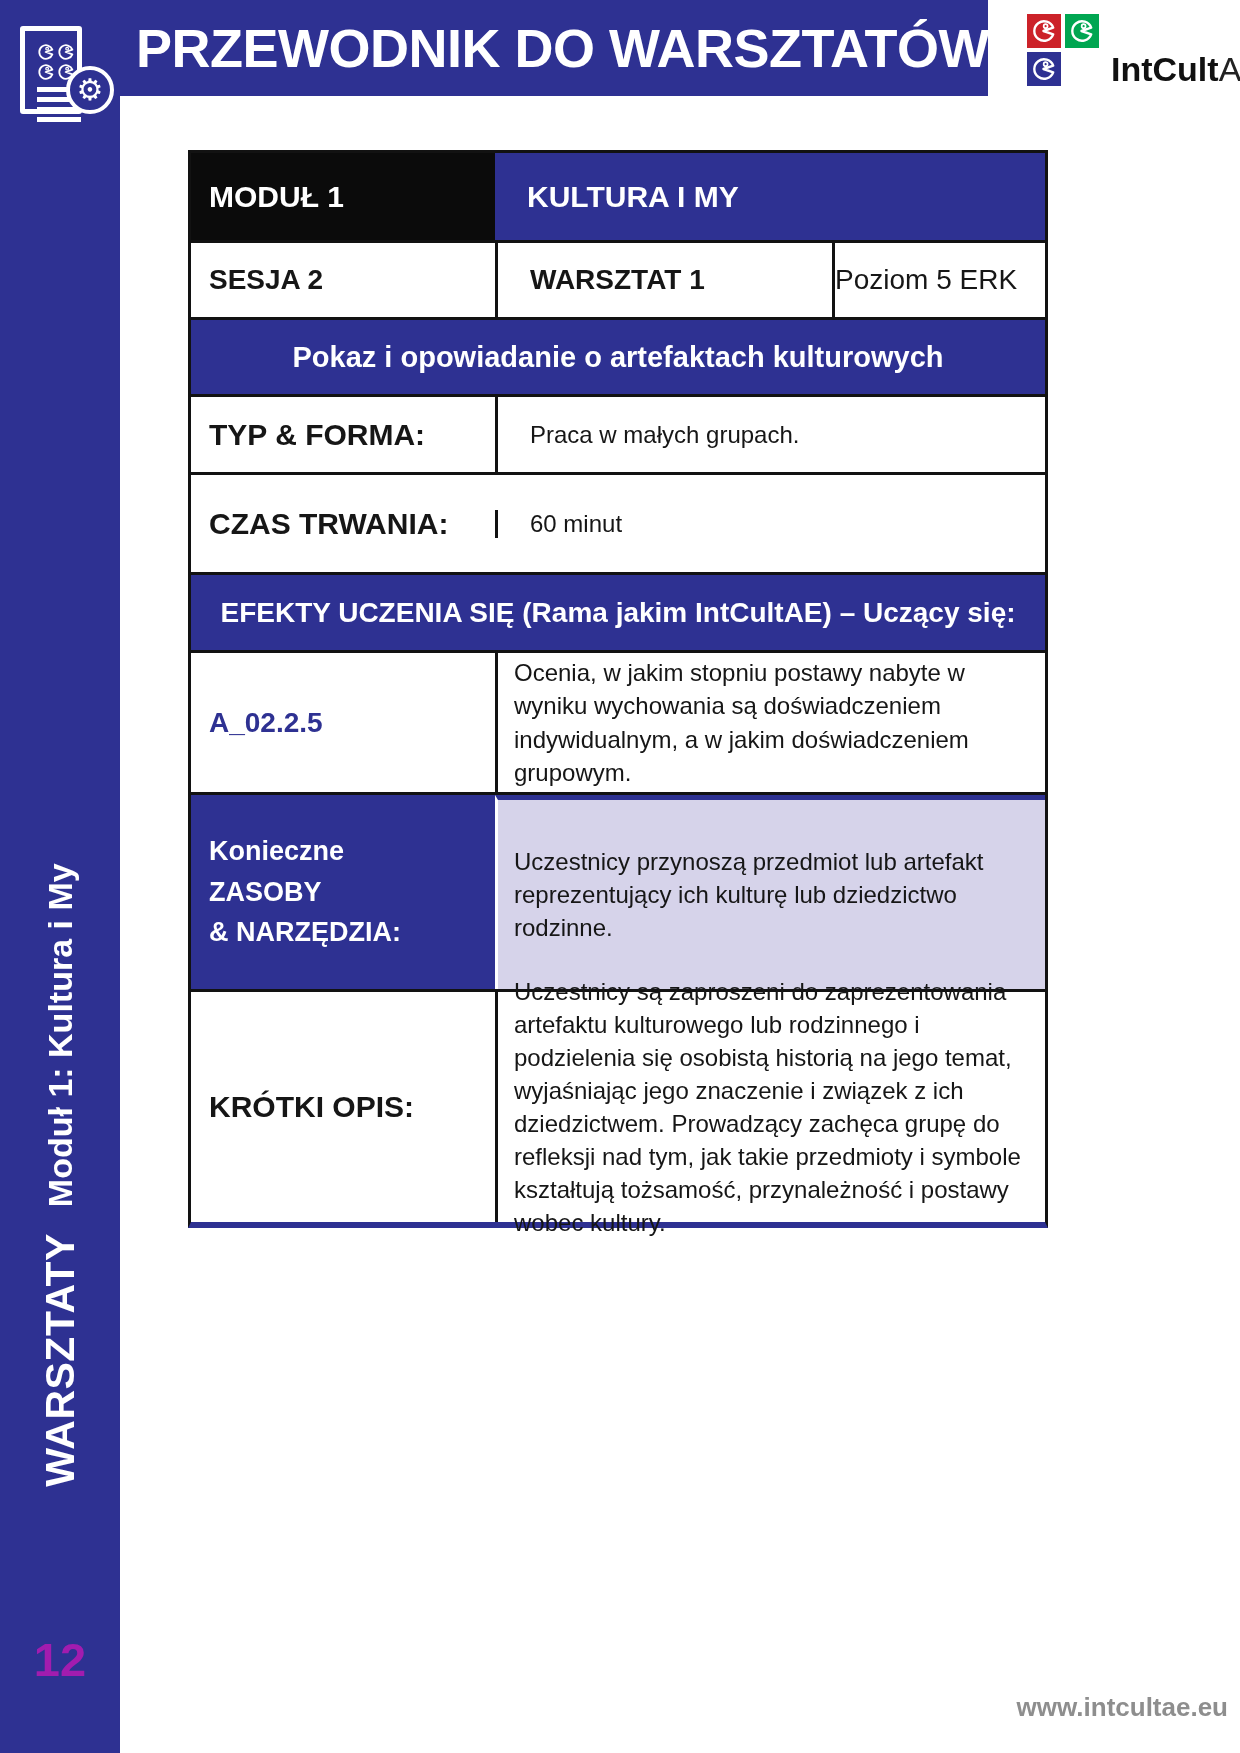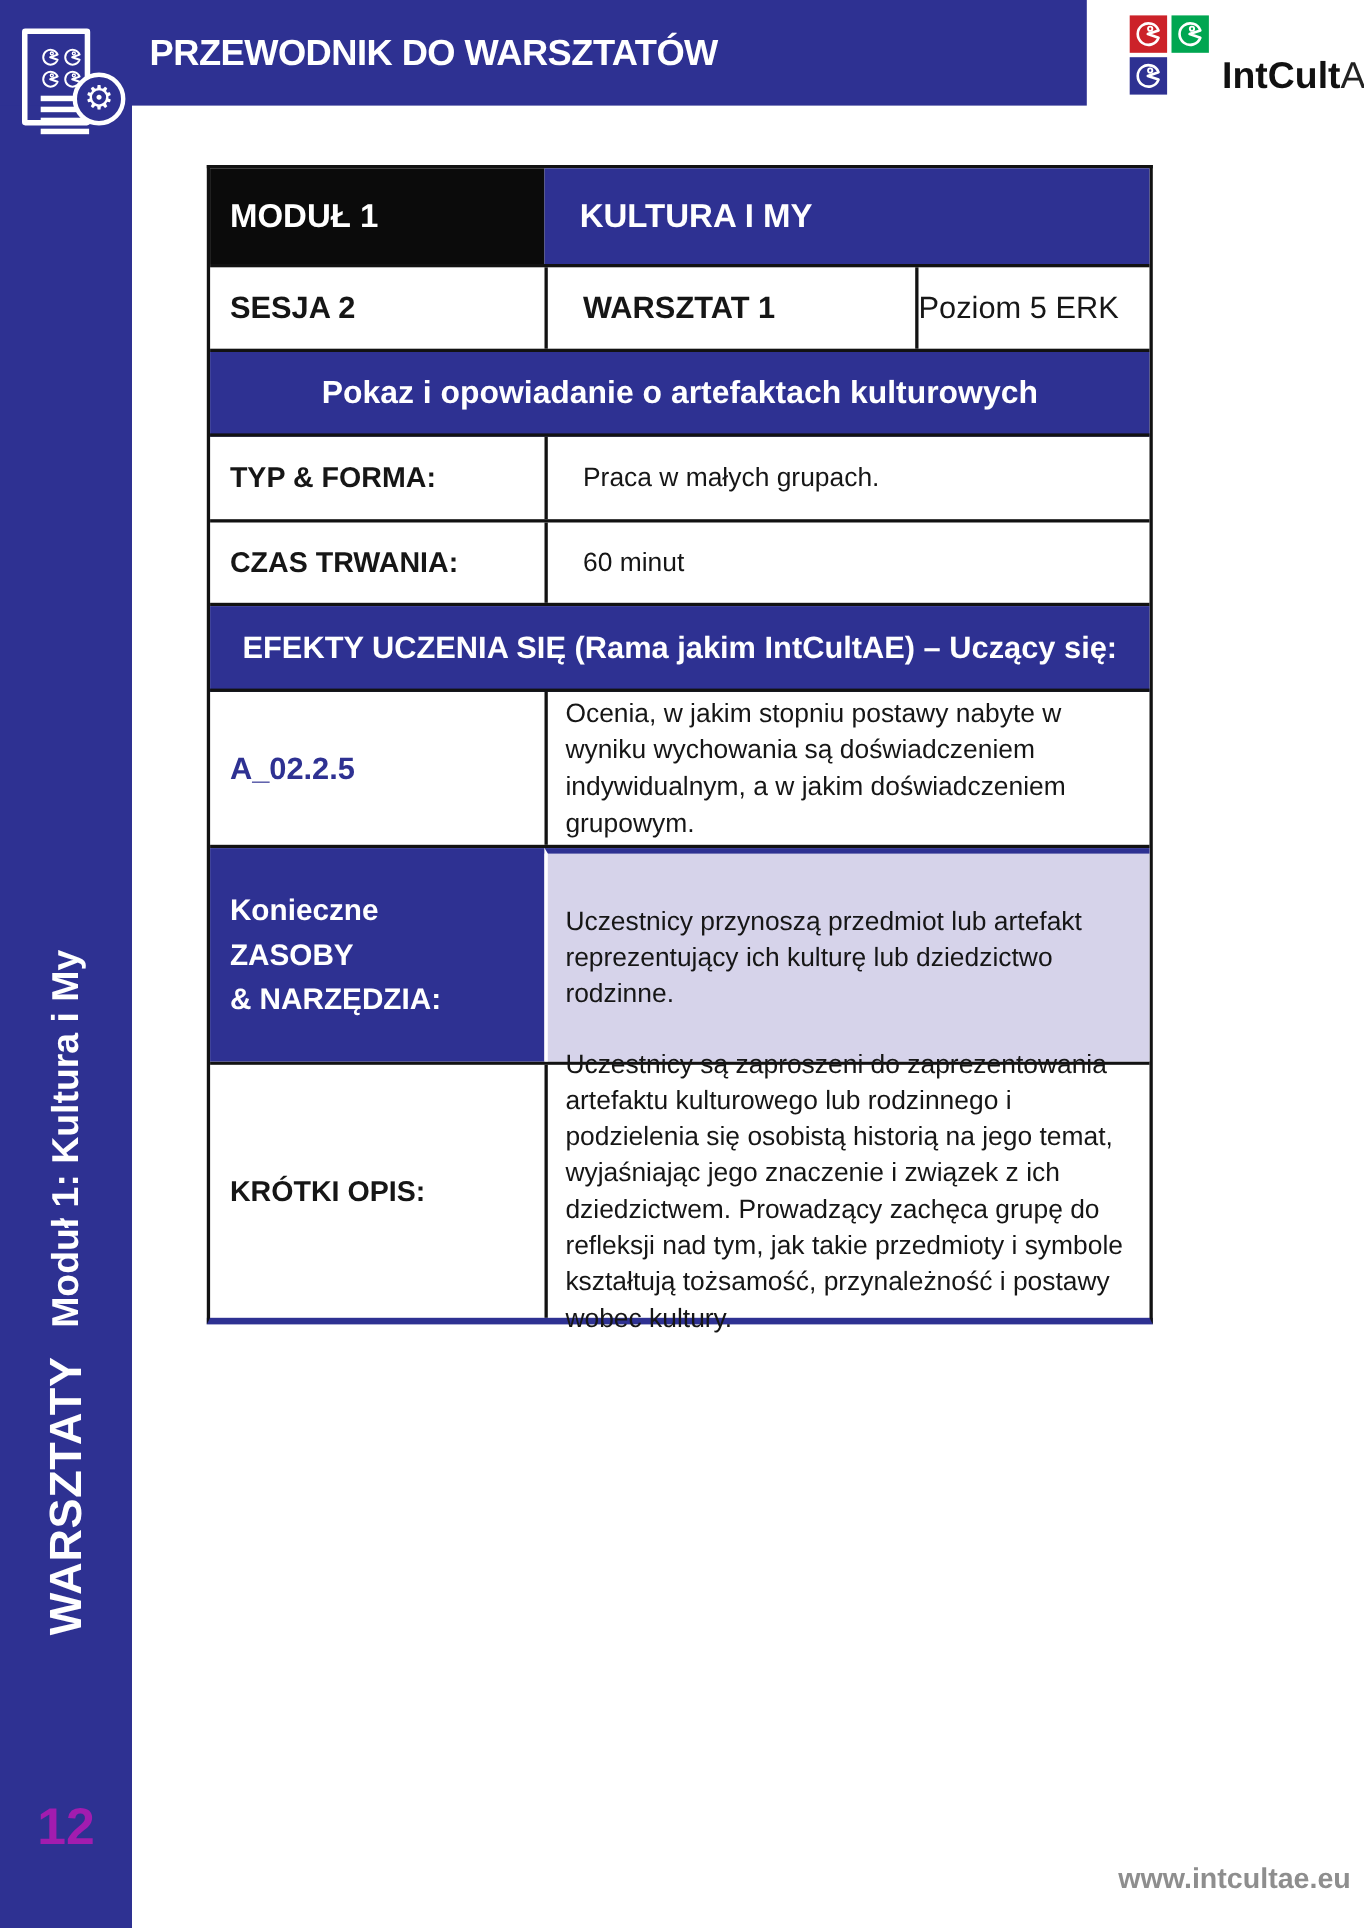--- a/index.html
+++ b/index.html
@@ -13,21 +13,21 @@
   .sidebar{
     position:absolute;left:0;top:0;width:120px;height:1753px;
     background:#2e3192;
   }
   .headerbar{
     position:absolute;left:0;top:0;width:988px;height:96px;
     background:#2e3192;
   }
   .header-title{
     position:absolute;left:136px;top:0;height:96px;display:flex;align-items:center;
-    color:#ffffff;font-size:33px;font-weight:bold;letter-spacing:-0.5px;white-space:nowrap;
+    color:#ffffff;font-size:54px;font-weight:bold;letter-spacing:-0.5px;white-space:nowrap;
   }
   
   .emblem{position:absolute;left:14px;top:22px;width:100px;height:100px;}
   .emblem .doc{
     position:absolute;left:6px;top:4px;width:62px;height:88px;
     border:5px solid #ffffff;border-radius:3px;box-sizing:border-box;
   }
   .emblem .faces{position:absolute;left:12px;top:12px;width:52px;display:flex;flex-wrap:wrap;gap:2px;}
   .emblem .faces svg{width:18px;height:18px;}
   .emblem .bars{position:absolute;left:12px;top:56px;width:44px;}
@@ -65,22 +65,22 @@
   .r-module{height:90px;}
   .cell-module{background:#0b0b0b;color:#ffffff;font-size:30px;font-weight:bold;}
   .cell-kultura{background:#2e3192;color:#ffffff;font-size:30px;font-weight:bold;border-left:none;}
   .r-session{height:77px;}
   .bold28{font-size:28px;font-weight:bold;}
   .reg28{font-size:28px;}
   .r-banner{height:77px;background:#2e3192;color:#ffffff;
     display:flex;align-items:center;justify-content:center;
     font-size:29px;font-weight:bold;text-align:center;}
   .r-simple{height:78px;}
-  .r-simple2{height:76px;}
-  .label26{font-size:26px;font-weight:bold;}
+  .r-simple2{height:100px;align-items:center;}
+  .label26{font-size:30px;font-weight:bold;}
   .val24{font-size:24px;}
   .r-outcomes-h{height:78px;background:#2e3192;color:#ffffff;
     display:flex;align-items:center;justify-content:center;
     font-size:28px;font-weight:bold;text-align:center;}
   .r-outcome{height:142px;}
   .code{color:#2e3192;font-size:28px;font-weight:bold;}
   .para{font-size:24px;line-height:1.38;padding:10px 20px 10px 16px;}
   .r-resources{height:197px;}
   .cell-resl{background:#2e3192;color:#ffffff;font-size:27px;font-weight:bold;line-height:1.5;}
   .cell-resv{background:#d6d3ea;border-left:3px solid #ffffff;border-top:5px solid #2e3192;}

